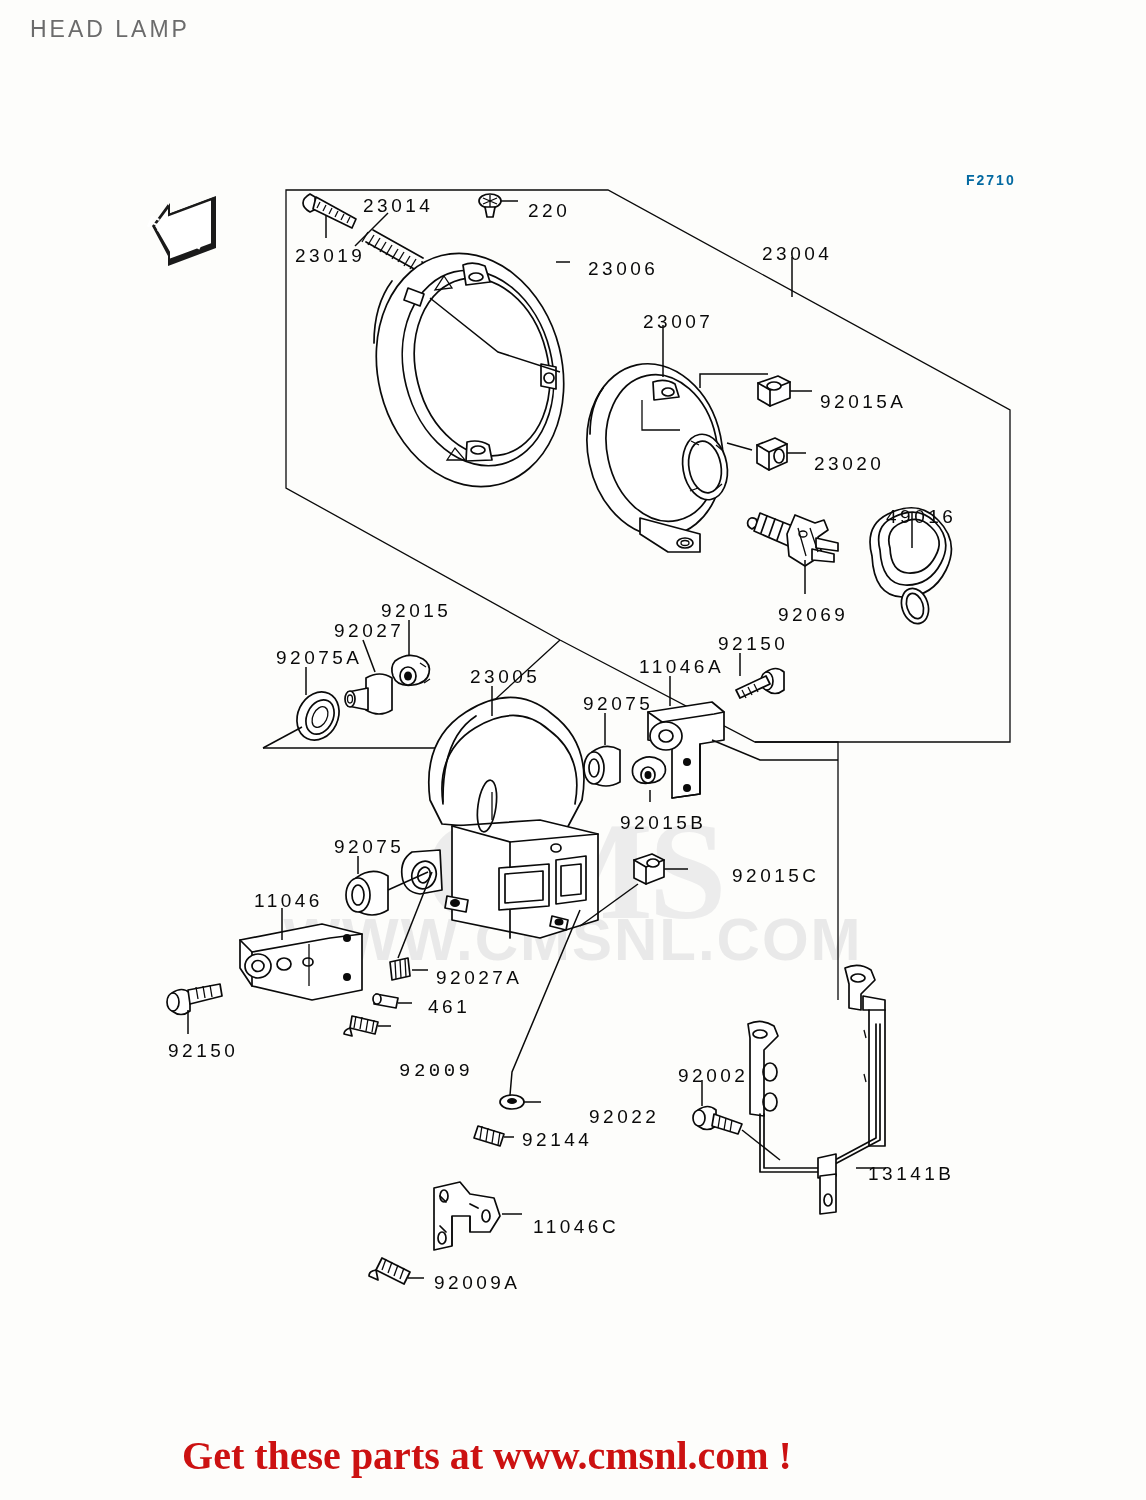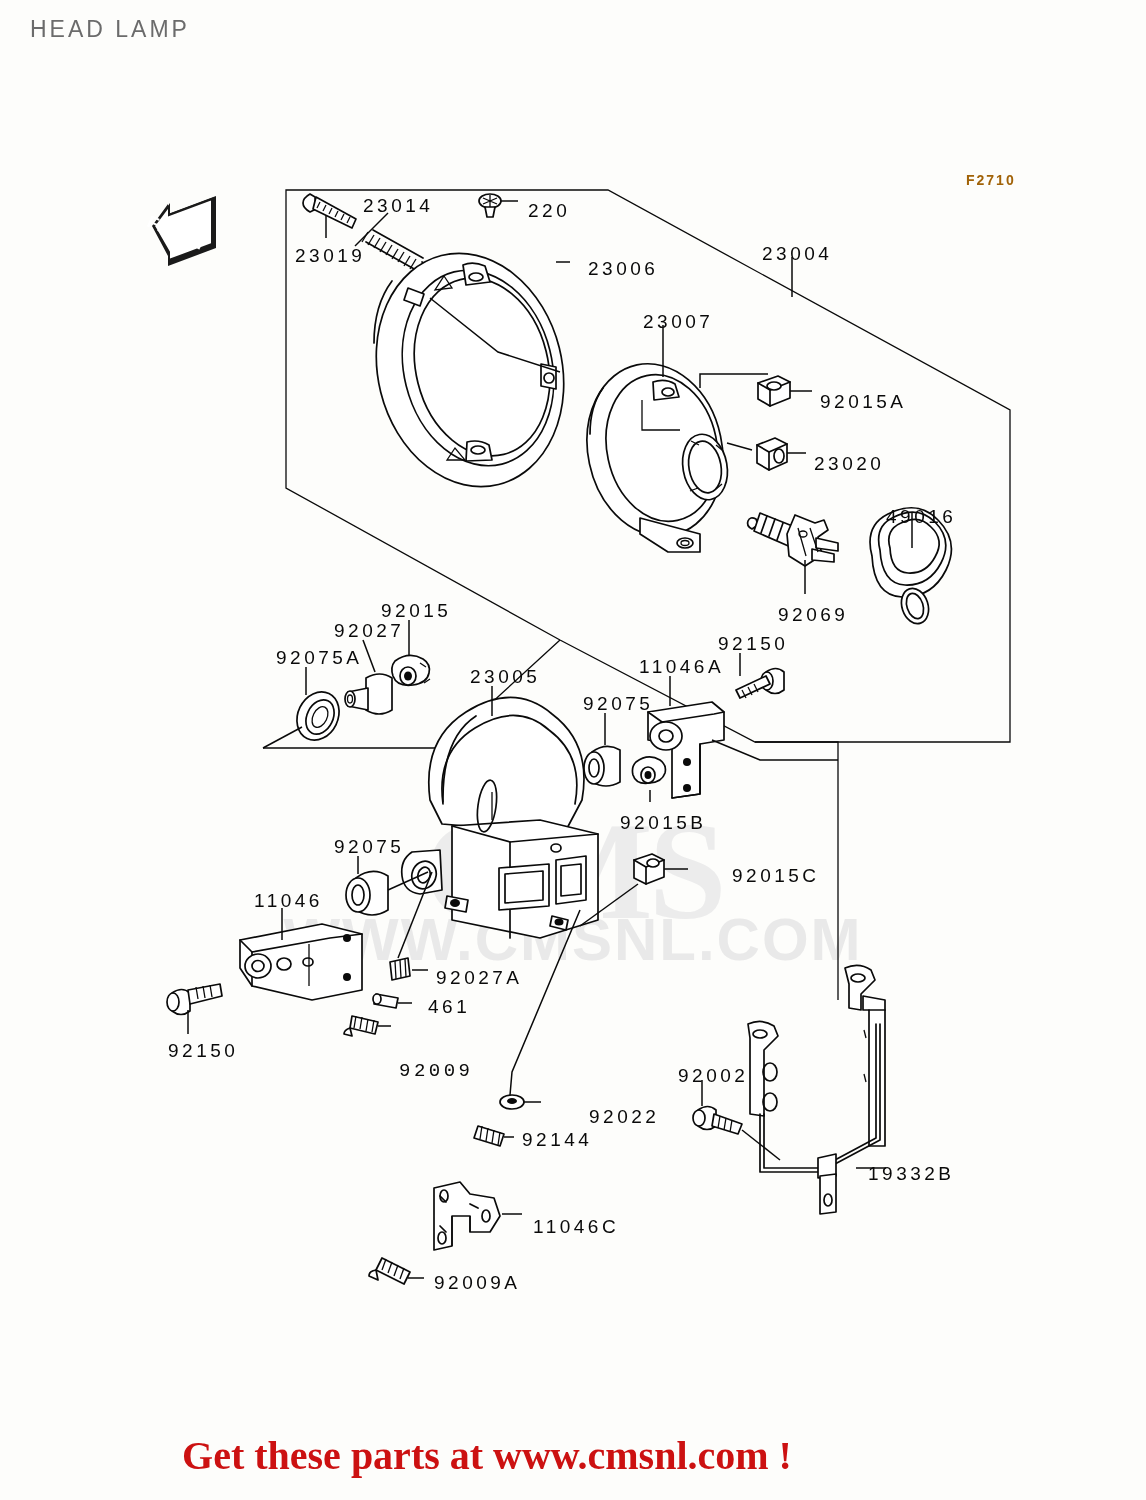--- a/index.html
+++ b/index.html
@@ -9,21 +9,21 @@
     background:#fdfdfb;
   }
   #page-title{
     position:absolute;left:30px;top:16px;
     font-size:23px;letter-spacing:3px;color:#6b6b6b;
     font-family:"Liberation Sans", sans-serif;font-weight:400;
     white-space:nowrap;
   }
   #diagram-code{
     position:absolute;left:966px;top:172px;
-    font-size:14px;letter-spacing:2px;color:#a16207;font-weight:700;
+    font-size:14px;letter-spacing:2px;color:#0369a1;font-weight:700;
     font-family:"Liberation Sans", sans-serif;
   }
   #canvas{position:absolute;left:0;top:0;width:1146px;height:1500px;}
   #footer-note{
     position:absolute;left:0;top:1432px;width:974px;text-align:center;
     color:#cc1111;font-size:40px;font-weight:700;
     font-family:"Liberation Serif", serif;letter-spacing:0px;
   }
   .lbl{
     position:absolute;font-size:19px;letter-spacing:3.5px;color:#0a0a0a;
@@ -472,18 +472,18 @@
     <div class="lbl" style="left: 697px; top: 865px; margin-left: 35px;">92015C</div>
     <div class="lbl" style="left: 334px; top: 836px;">92075</div>
     <div class="lbl" style="left: 254px; top: 890px;">11046</div>
     <div class="lbl" style="left: 436px; top: 967px;">92027A</div>
     <div class="lbl" style="left: 428px; top: 996px;">461</div>
     <div class="lbl" style="left: 399px; top: 1060px; font-family: Liberation Mono, monospace;">92009</div>
     <div class="lbl" style="left: 168px; top: 1040px;">92150</div>
     <div class="lbl" style="left: 678px; top: 1065px;">92002</div>
     <div class="lbl" style="left: 549px; top: 1106px; margin-left: 40px;">92022</div>
     <div class="lbl" style="left: 522px; top: 1129px;">92144</div>
-    <div class="lbl" style="left: 868px; top: 1163px;">19332B</div>
+    <div class="lbl" style="left: 868px; top: 1163px;">13141B</div>
     <div class="lbl" style="left: 533px; top: 1216px;">11046C</div>
     <div class="lbl" style="left: 434px; top: 1272px;">92009A</div>
   </div>
 
 <div id="footer-note">Get these parts at www.cmsnl.com !</div>
 
 </body></html>

